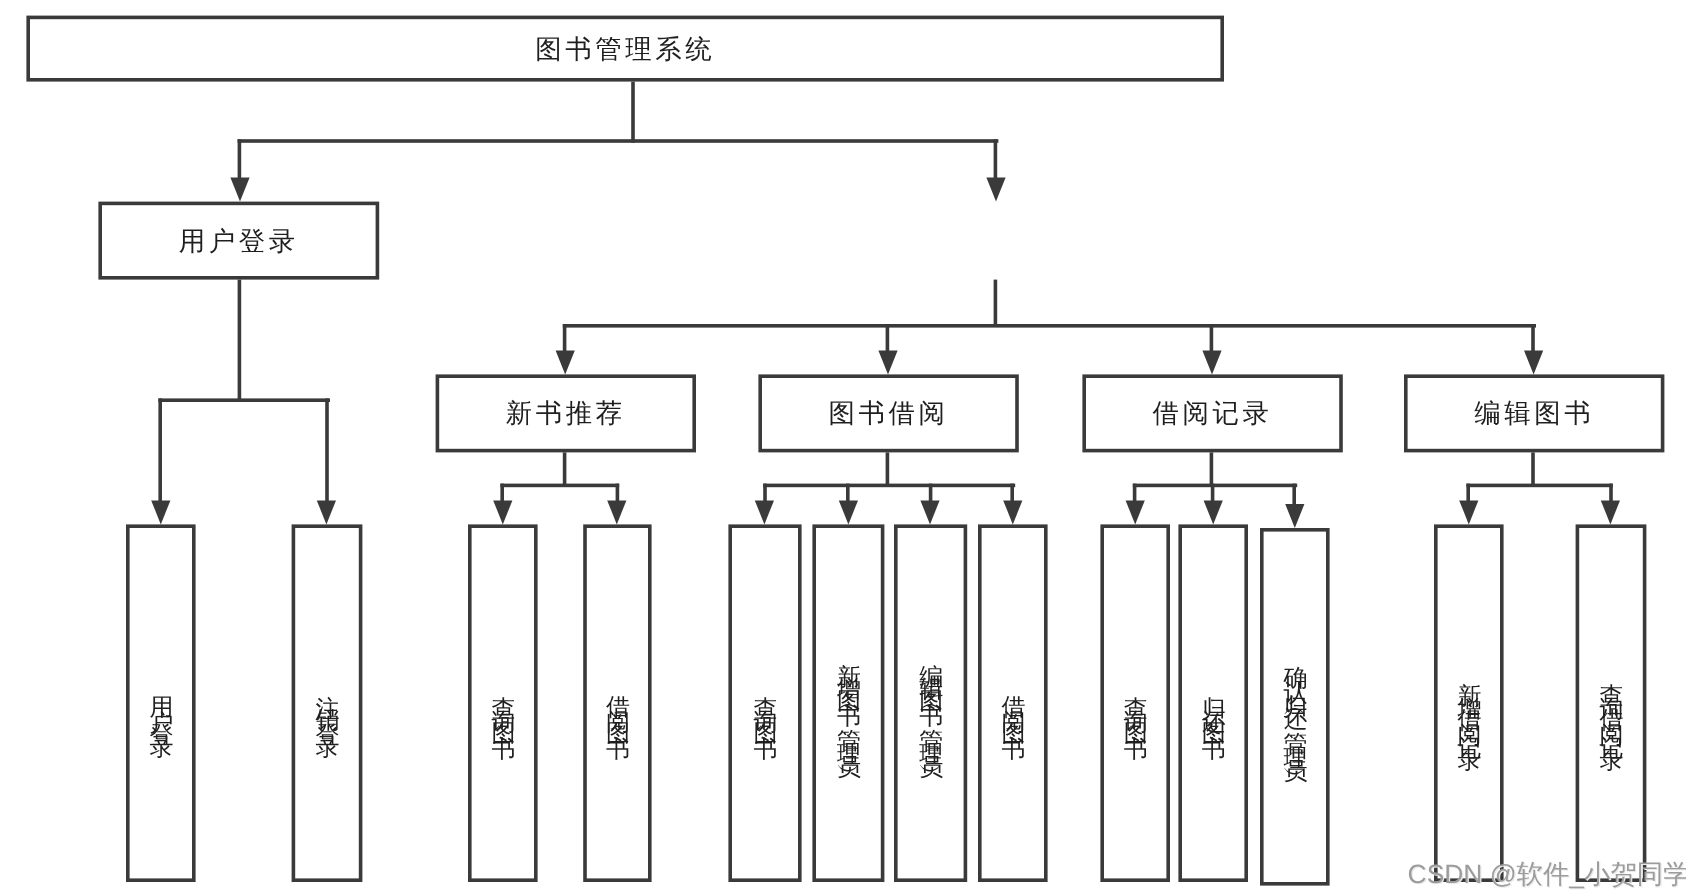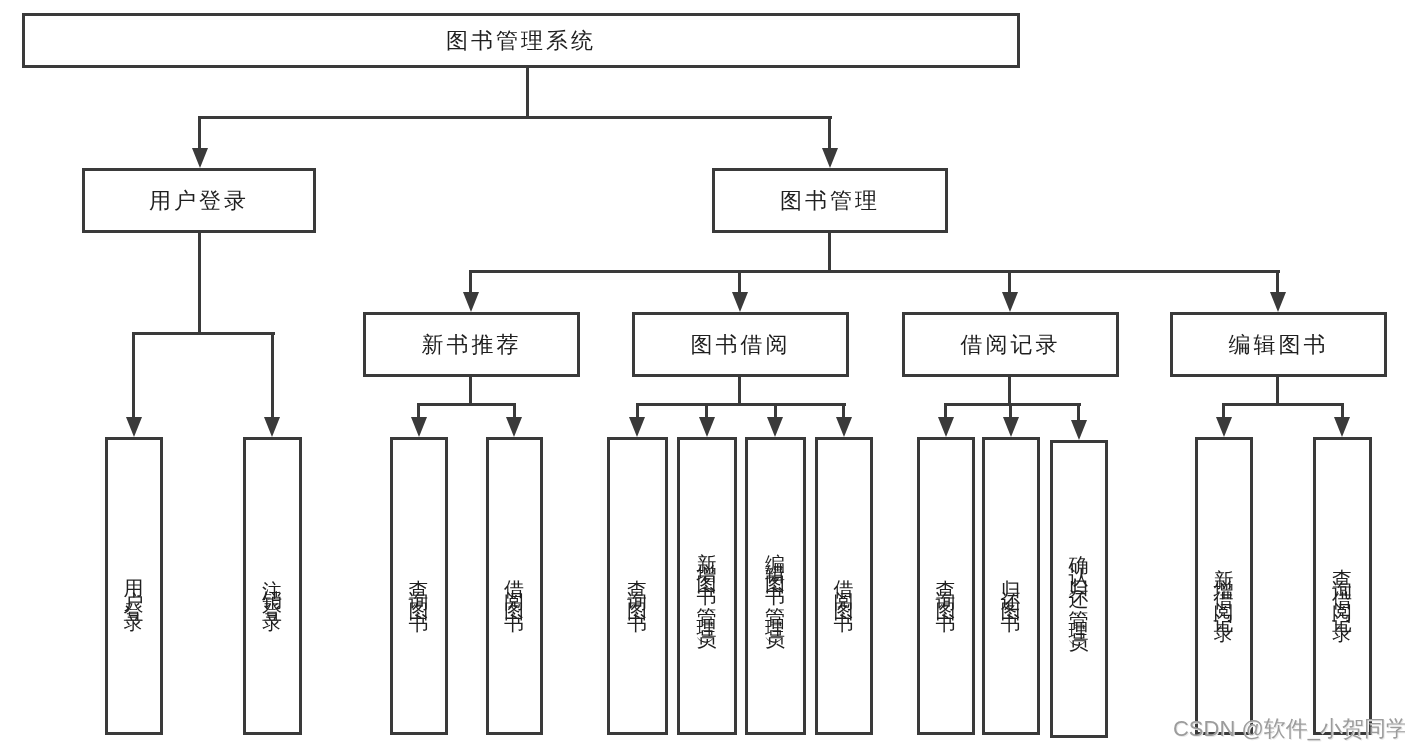--- a/index.html
+++ b/index.html
@@ -61,23 +61,20 @@
 <body>
 
 <div class="stage">
 
   <div class="box" style="left:22px;top:13px;width:998px;height:55px">
     <span class="hlabel">图书管理系统</span>
   </div>
 
   <div class="box" style="left:82px;top:168px;width:234px;height:65px">
     <span class="hlabel">用户登录</span>
-  </div>
-  <div class="box" style="left:712px;top:168px;width:236px;height:65px">
-    <span class="hlabel">图书管理</span>
   </div>
 
   <div class="box" style="left:363px;top:312px;width:217px;height:65px">
     <span class="hlabel">新书推荐</span>
   </div>
   <div class="box" style="left:632px;top:312px;width:217px;height:65px">
     <span class="hlabel">图书借阅</span>
   </div>
   <div class="box" style="left:902px;top:312px;width:217px;height:65px">
     <span class="hlabel">借阅记录</span>

